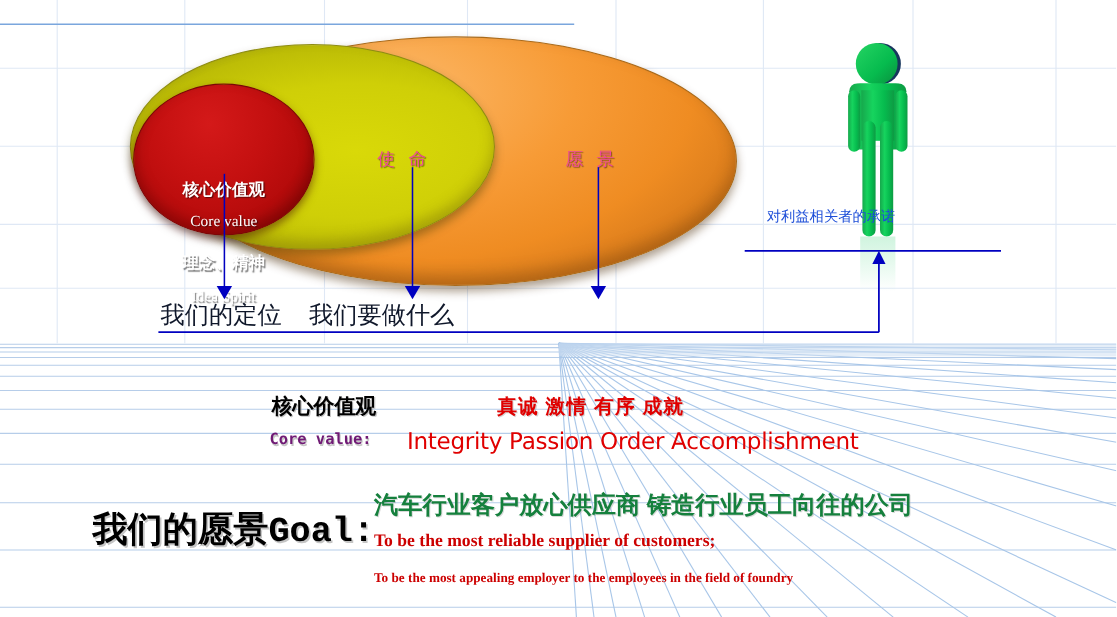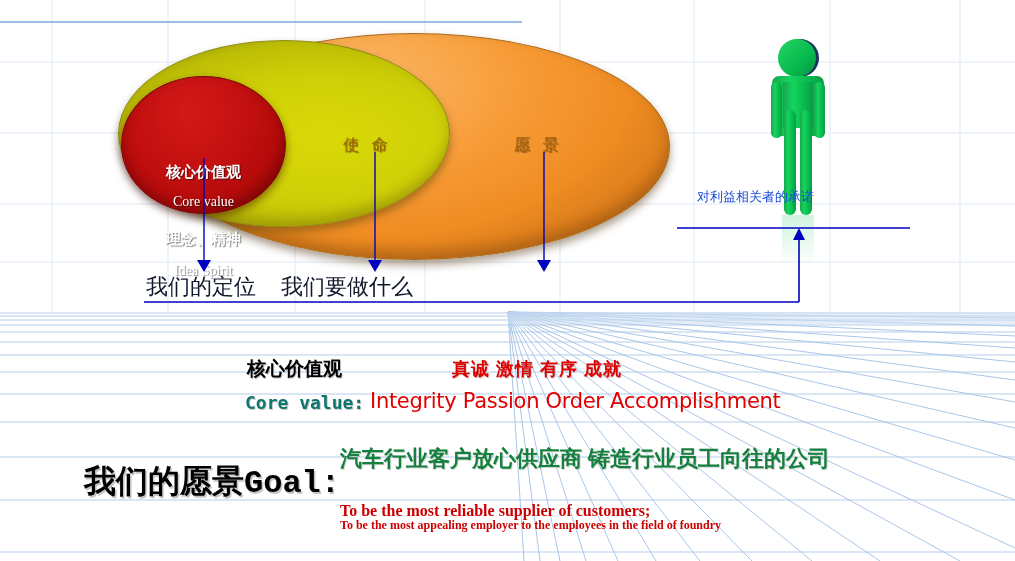--- a/index.html
+++ b/index.html
@@ -53,21 +53,21 @@
     left: 121px; top: 76px;
     width: 163px; height: 136px;
     background:
       radial-gradient(ellipse at 42% 26%, #d41919 0%, #c41010 40%, #b50b0b 66%, #8c0606 88%, #5a0303 100%);
     box-shadow: 0 4px 8px rgba(60,5,5,0.5), inset 0 -6px 12px rgba(90,3,3,0.45);
     border: 1px solid #7b0707;
   }
 
   .ellipse-label {
     position: absolute;
-    color: #a16207;
+    color: #ec4899;
     text-shadow: 1px 1px 1px rgba(0,0,0,0.45);
     white-space: nowrap;
     font-family: "Liberation Serif", "DejaVu Serif", serif;
   }
   #label-mission {
     left: 343px; top: 135px;
     font-size: 16px;
     letter-spacing: 4px;
     font-family: "Liberation Sans", sans-serif;
   }
@@ -123,21 +123,21 @@
   }
   #bt-values-cn {
     left: 452px; top: 357px;
     font-size: 18px; font-weight: 700; color: #e00000;
     letter-spacing: 1px;
     font-family: "Liberation Sans", "DejaVu Sans", sans-serif;
     text-shadow: 1px 1px 0 rgba(160,160,160,0.45);
   }
   #bt-corevalue-en {
     left: 245px; top: 392px;
-    font-size: 18px; font-weight: 700; color: #0f766e;
+    font-size: 14px; font-weight: 700; color: #701a75;
     font-family: "DejaVu Sans Mono", "Liberation Mono", monospace;
     letter-spacing: 0px;
     text-shadow: 1px 1px 0 rgba(150,150,150,0.55);
   }
   #bt-values-en {
     left: 370px; top: 389px;
     font-size: 21px; color: #e00000;
     font-family: "DejaVu Sans", "Liberation Sans", sans-serif;
     letter-spacing: -0.3px;
   }
@@ -150,21 +150,20 @@
   #bt-goal-cn {
     left: 340px; top: 444px;
     font-size: 22px; font-weight: 700; color: #15803d;
     font-family: "Liberation Sans", "DejaVu Sans", sans-serif;
     text-shadow: 1px 1px 0 rgba(160,160,160,0.4);
   }
   #bt-goal-en1 {
     left: 340px; top: 483px;
     font-size: 16px; font-weight: 700; color: #cc0000;
     font-family: "Liberation Serif", "DejaVu Serif", serif;
-    margin-top: 19px;
   }
   #bt-goal-en2 {
     left: 340px; top: 518px;
     font-size: 12px; font-weight: 700; color: #cc0000;
     font-family: "Liberation Serif", "DejaVu Serif", serif;
   }
 </style>
 </head>
 <body>
 

